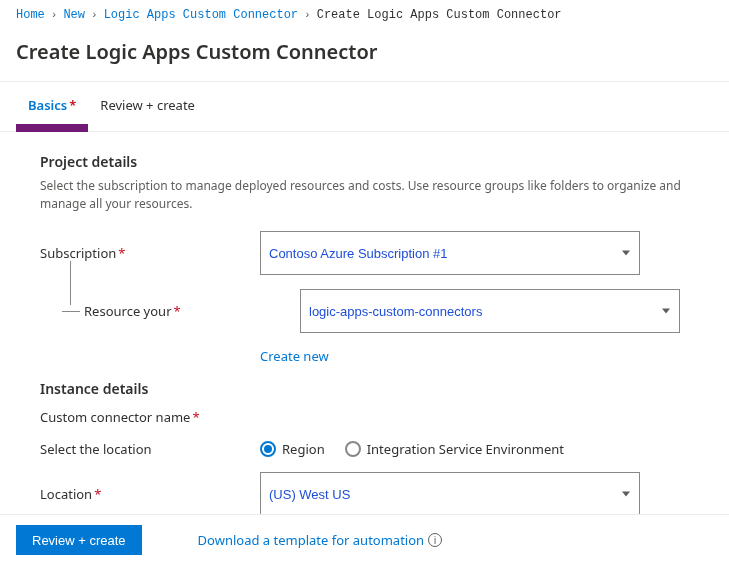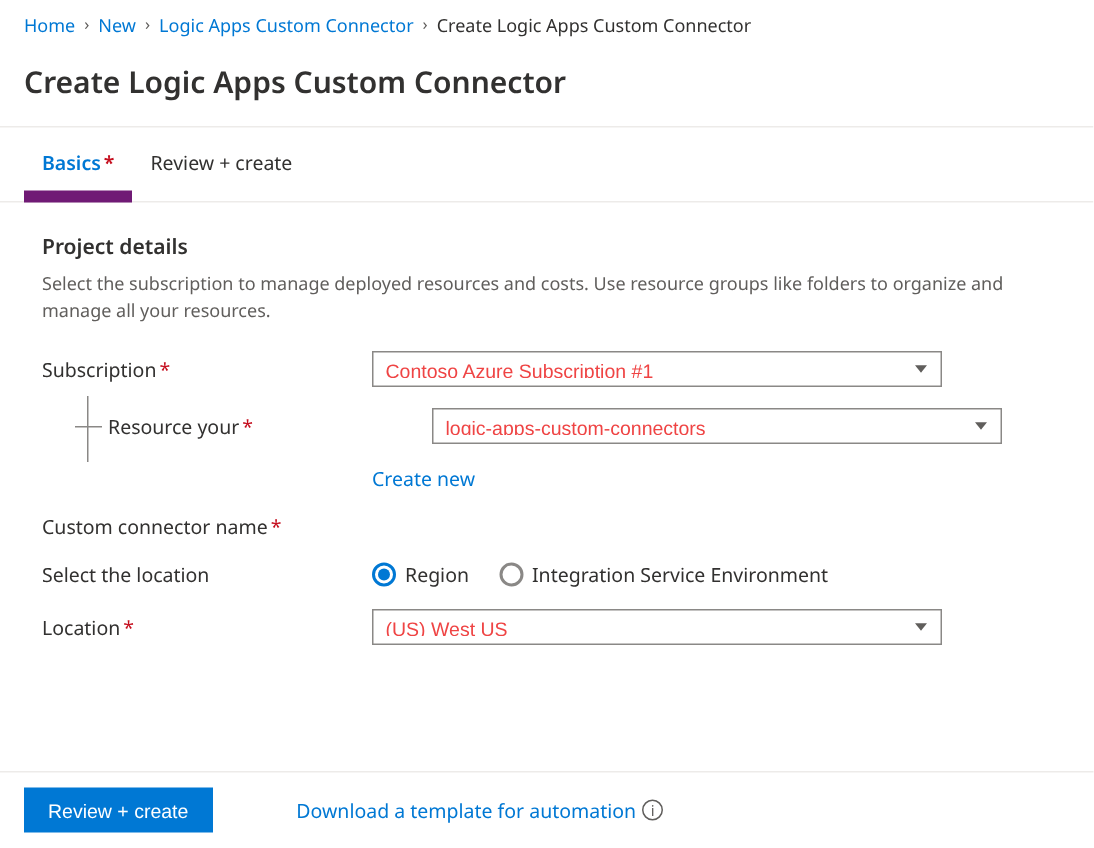--- a/index.html
+++ b/index.html
@@ -13,20 +13,21 @@
     }
 
     
     .breadcrumb {
       display: flex;
       align-items: center;
       padding: 8px 16px;
       font-size: 12px;
       color: #0078d4;
       border-bottom: none;
+      font-family: Liberation Mono, monospace;
     }
     .breadcrumb a {
       color: #0078d4;
       text-decoration: none;
       cursor: pointer;
     }
     .breadcrumb .sep {
       margin: 0 6px;
       color: #605e5c;
       font-size: 11px;
@@ -70,21 +71,21 @@
       color: #0078d4;
       font-weight: 600;
     }
     .tab .required-star {
       color: #c50f1f;
       margin-left: 2px;
     }
 
     
     .content {
-      padding: 20px 28px;
+      padding: 20px 40px;
     }
 
     
     .section-title {
       font-size: 14px;
       font-weight: 600;
       color: #323130;
       margin-bottom: 6px;
     }
     .section-desc {
@@ -116,25 +117,25 @@
       max-width: 380px;
     }
 
     
     .select-control {
       width: 100%;
       border: 1px solid #8a8886;
       background: #fff;
       padding: 5px 30px 5px 8px;
       font-size: 13px;
-      color: #ef4444;
+      color: #1d4ed8;
       appearance: none;
       -webkit-appearance: none;
       cursor: pointer;
-      height: 24px;
+      height: 44px;
       position: relative;
     }
     .select-wrapper {
       position: relative;
       width: 100%;
     }
     .select-wrapper::after {
       content: '';
       position: absolute;
       right: 10px;
@@ -366,20 +367,21 @@
         <select class="select-control">
           <option>logic-apps-custom-connectors</option>
         </select>
       </div>
     </div>
   </div>
 
   <a class="create-new-link">Create new</a>
 
   <div class="section-gap"></div>
+  <div class="section-title">Instance details</div>
 
   <div class="form-row" style="margin-top:10px;">
     <div class="form-label">
       <span>Custom connector name</span><span class="required-star">*</span>
     </div>
   </div>
 
   <div class="form-row">
     <div class="form-label">Select the location</div>
     <div class="form-control-wrap">

